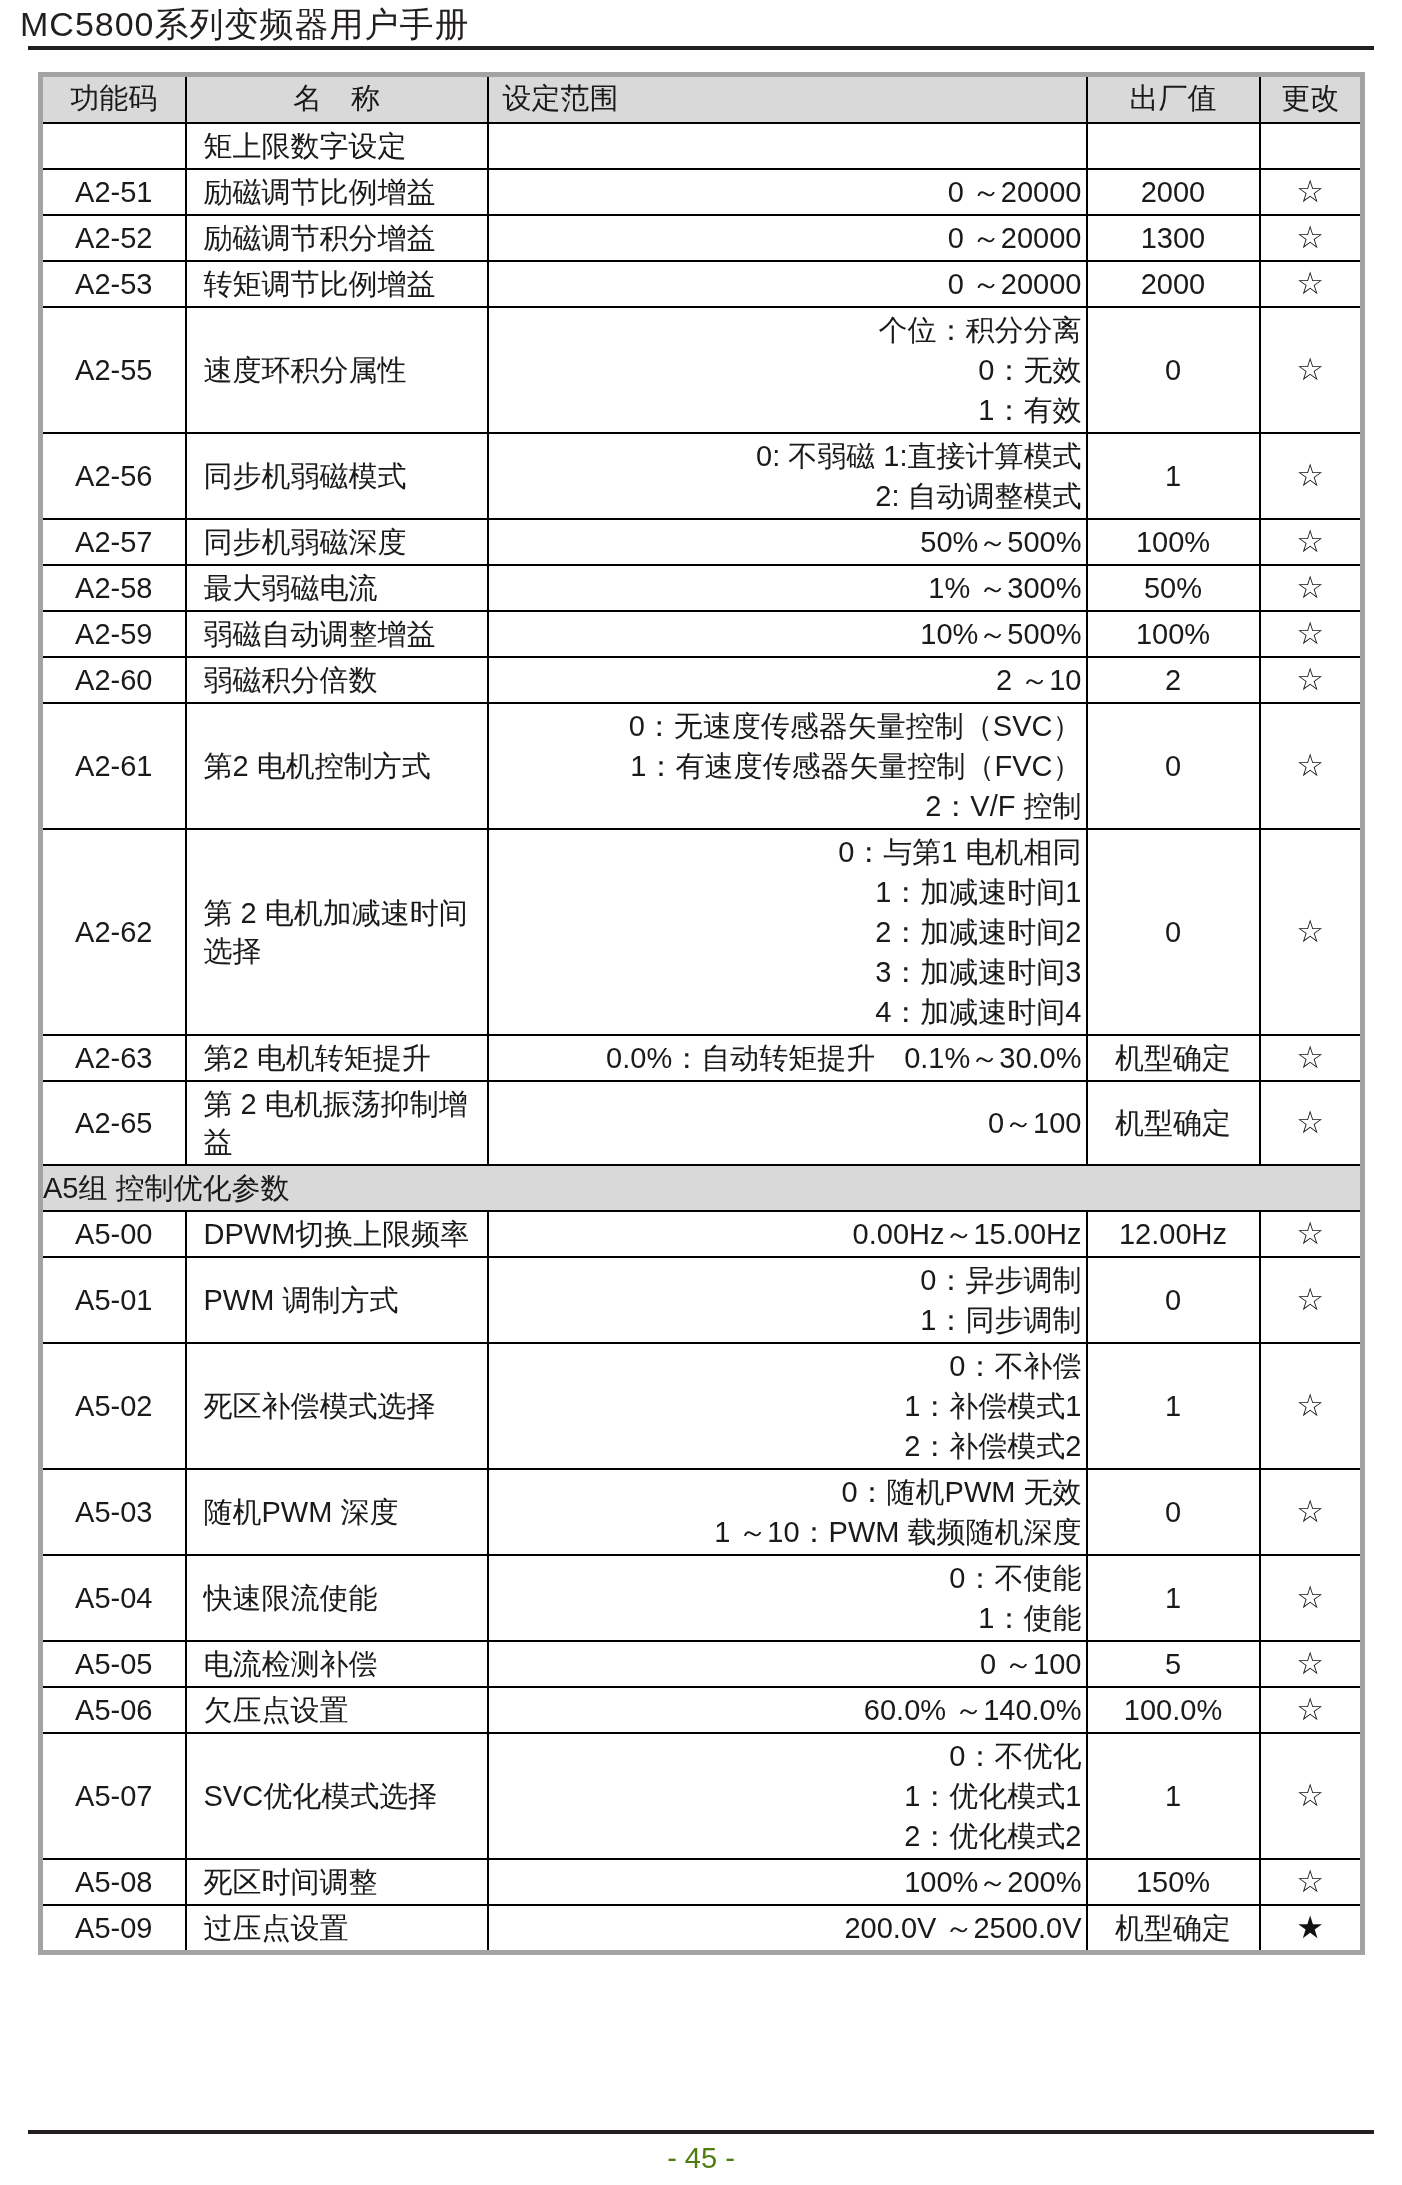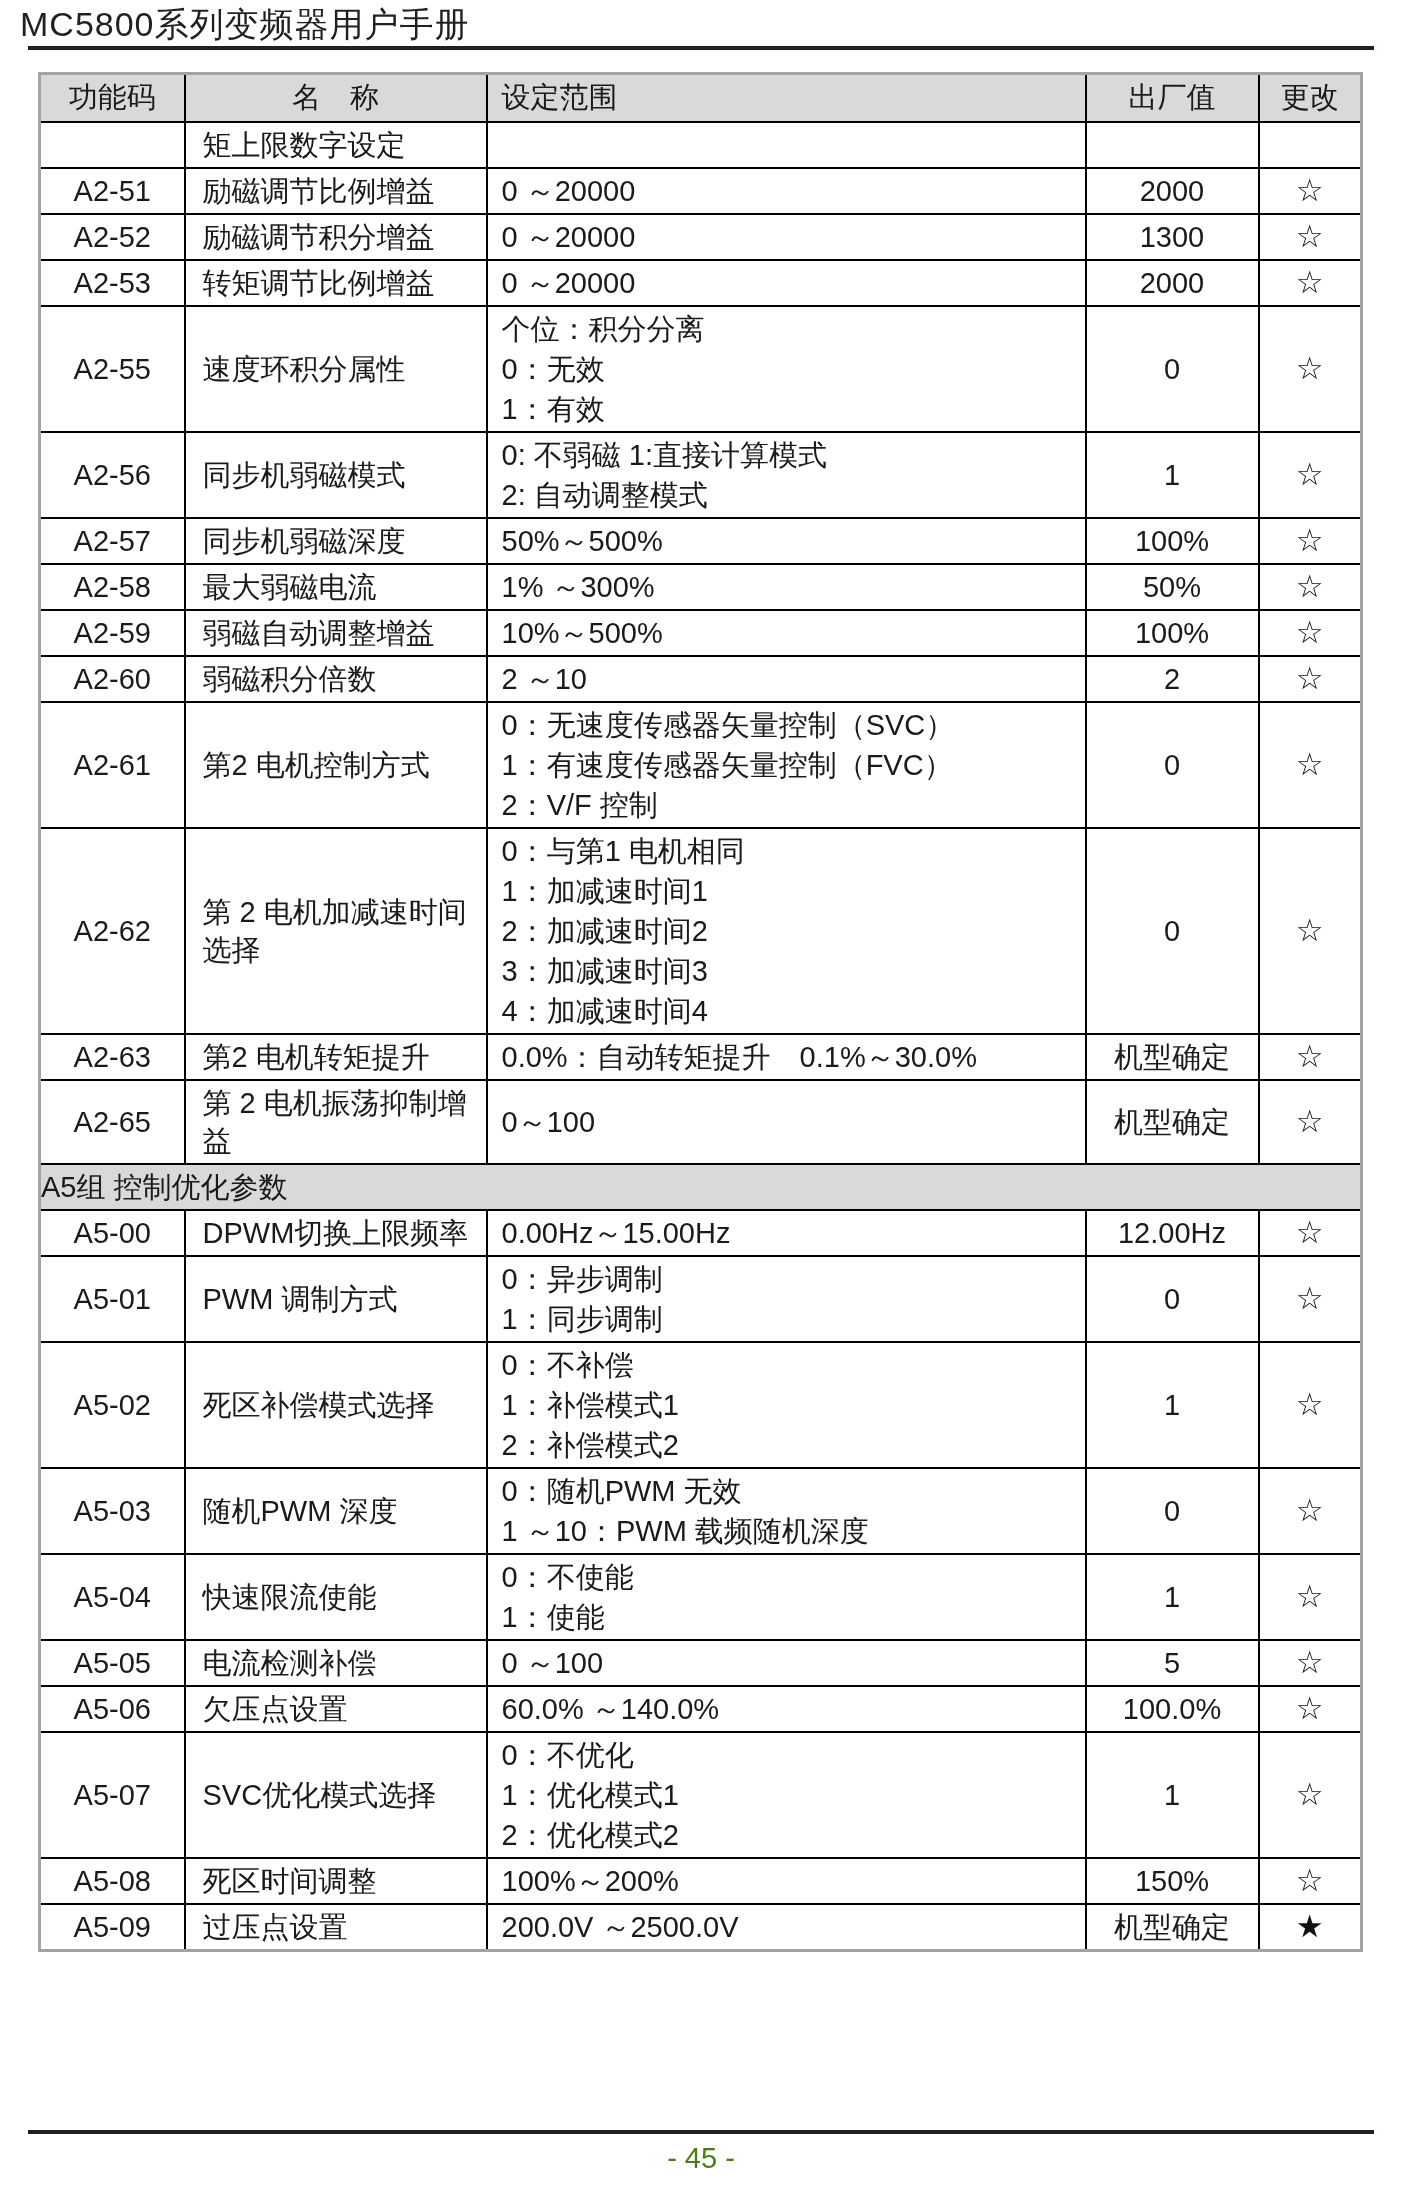--- a/index.html
+++ b/index.html
@@ -28,42 +28,42 @@
     height: 4px;
     background: #231f20;
   }
   table.param-table {
     position: absolute;
     top: 72px;
     left: 38px;
     width: 1322px;
     border-collapse: collapse;
     table-layout: fixed;
-    border: 3px solid #a3a3a3;
+    border: 5px solid #a3a3a3;
   }
   .param-table th, .param-table td {
     border: 2px solid #000;
     font-size: 29px;
     vertical-align: middle;
     overflow: hidden;
   }
   .param-table thead th {
     background: #d9d9d9;
     height: 48px;
     font-weight: normal;
     text-align: center;
   }
   .param-table thead th.range-col {
     text-align: left;
     padding-left: 14px;
   }
   td.code { text-align: center; padding: 2px 0; line-height: 40px; }
   td.name { text-align: left; padding: 3px 8px 3px 17px; line-height: 38px; }
   td.range { text-align: left; padding: 2px 4px 2px 14px; }
-  .range-line { line-height: 40px; min-height: 40px; white-space: nowrap; }
+  .range-line { line-height: 40px; min-height: 40px; white-space: nowrap; text-align: right; }
   td.value { text-align: center; padding: 2px 0; line-height: 40px; }
   td.change { text-align: center; padding: 2px 0; font-size: 31px; color: #111; }
   td.section {
     background: #d9d9d9;
     text-align: left;
     height: 44px;
     line-height: 44px;
   }
   .footer-rule {
     position: absolute;

